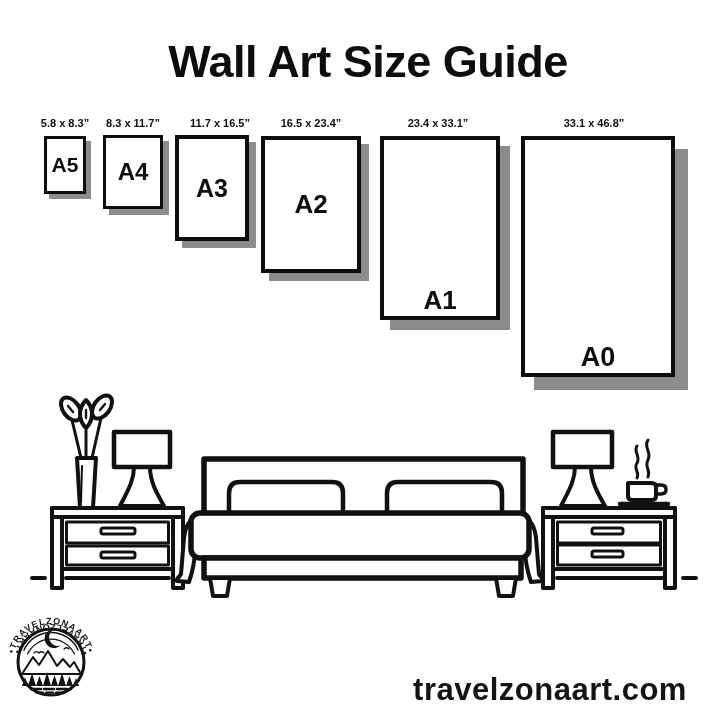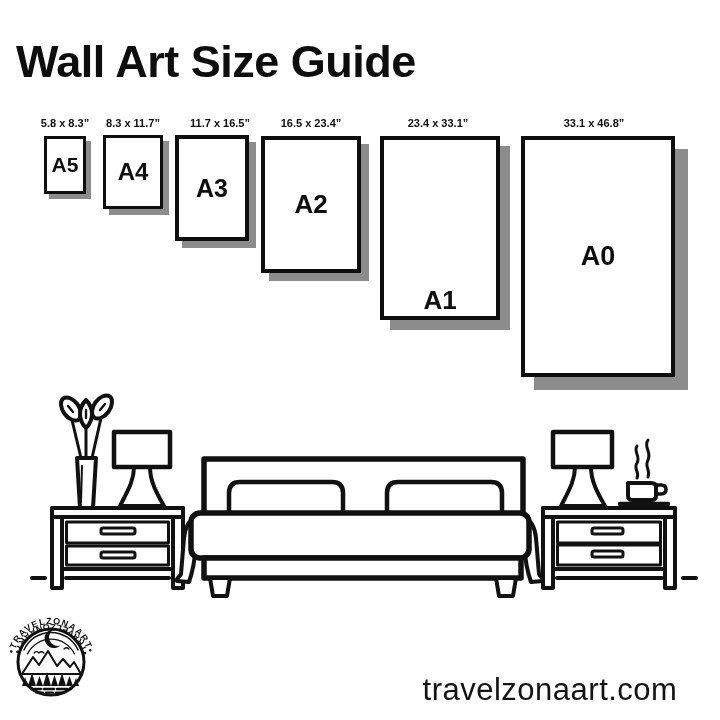--- a/index.html
+++ b/index.html
@@ -2,45 +2,45 @@
 <html><head>
 <meta charset="utf-8">
 <style>
   html,body{margin:0;padding:0;}
   body{
     width:720px;height:720px;position:relative;overflow:hidden;
     background:#ffffff;color:#111111;
     font-family:"Liberation Sans", sans-serif;
   }
   .page-title{
-    position:absolute;top:36px;left:0;right:0;
+    position:absolute;top:36px;left:0;right:0;text-align:center;
     font-size:45px;font-weight:800;letter-spacing:-0.5px;color:#0d0d0d;margin-left:16px;
   }
   .dim{
     position:absolute;top:117px;transform:translateX(-50%);
     font-size:11px;font-weight:700;white-space:nowrap;color:#0d0d0d;
   }
   .d-a5{left:65px}.d-a4{left:133px}.d-a3{left:220px}.d-a2{left:311px}.d-a1{left:438px}.d-a0{left:594px}
   .frame{
     position:absolute;background:#ffffff;border:3px solid #0d0d0d;box-sizing:border-box;
     display:flex;align-items:center;justify-content:center;
     font-weight:700;color:#0d0d0d;
   }
   .f-a5{left:44px;top:136px;width:42px;height:58px;box-shadow:5px 5px 0 0 #8c8c8c;font-size:21px;justify-content:center;}
   .f-a4{left:103px;top:135px;width:60px;height:74px;box-shadow:6px 6px 0 0 #8c8c8c;font-size:24px;}
   .f-a3{left:175px;top:135px;width:74px;height:106px;border-width:4px;box-shadow:7px 7px 0 0 #8c8c8c;font-size:25px;}
   .f-a2{left:261px;top:136px;width:100px;height:137px;border-width:4px;box-shadow:8px 8px 0 0 #8c8c8c;font-size:26px;}
   .f-a1{left:380px;top:136px;width:120px;height:184px;border-width:4px;box-shadow:10px 10px 0 0 #8c8c8c;font-size:26px;align-items:flex-end;}
-  .f-a0{left:521px;top:136px;width:154px;height:241px;border-width:4px;box-shadow:13px 13px 0 0 #8c8c8c;font-size:27px;}
+  .f-a0{left:521px;top:136px;width:154px;height:241px;border-width:4px;box-shadow:13px 13px 0 0 #8c8c8c;font-size:27px;align-items:flex-end;}
   .illustration{position:absolute;left:0;top:378px;width:720px;height:230px;}
   .logo{position:absolute;left:3px;top:610px;width:96px;height:106px;}
   .logo text{font-family:"Liberation Sans", sans-serif;font-weight:700;font-size:9px;letter-spacing:1.1px;fill:#111;}
   .website{
     position:absolute;left:550px;top:672px;transform:translateX(-50%);
-    font-size:31px;font-weight:400;letter-spacing:0.5px;color:#141414;white-space:nowrap;
+    font-size:31px;font-weight:700;letter-spacing:0.5px;color:#141414;white-space:nowrap;
   }
   svg .ln{stroke:#111;fill:none;stroke-linecap:round;stroke-linejoin:round;}
   svg .fw{stroke:#111;fill:#fff;stroke-linejoin:round;}
   svg .fb{fill:#111;stroke:none;}
 </style>
 </head>
 <body>
 
 <div class="page-title">Wall Art Size Guide</div>
 

